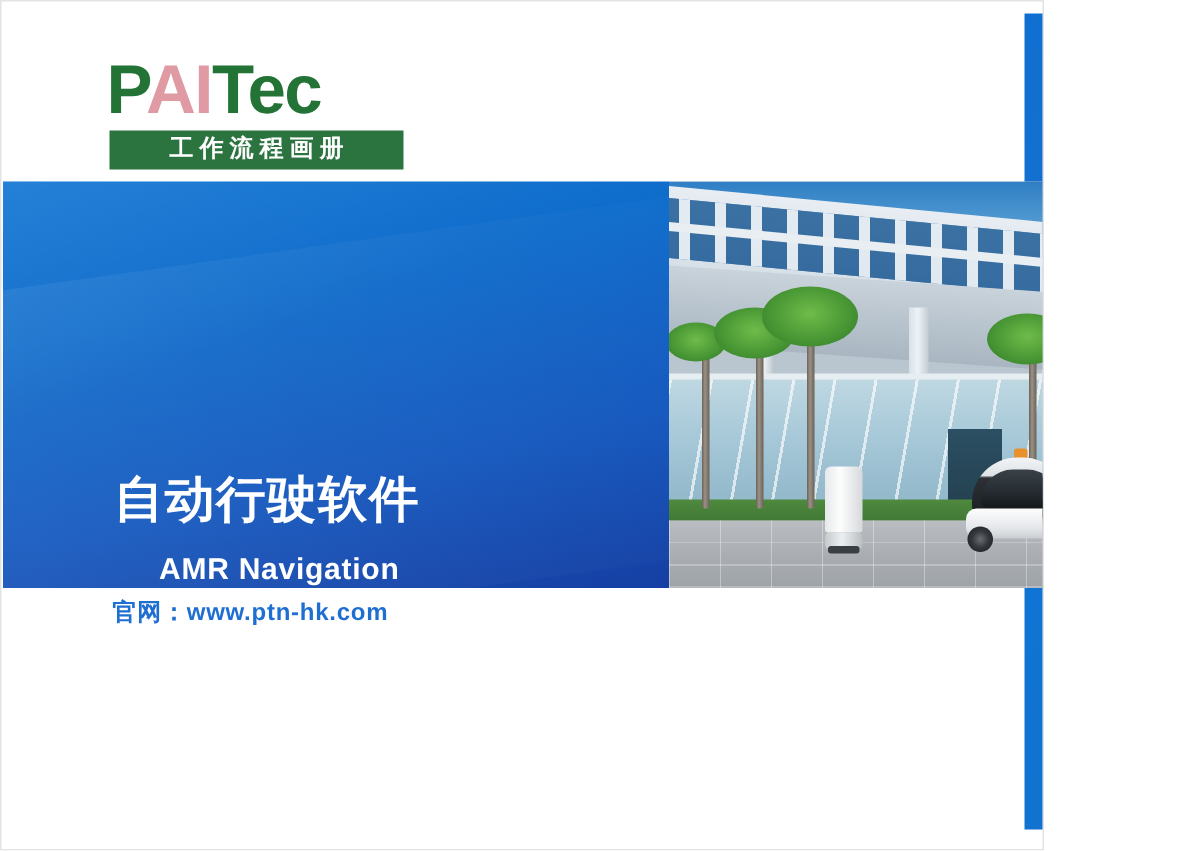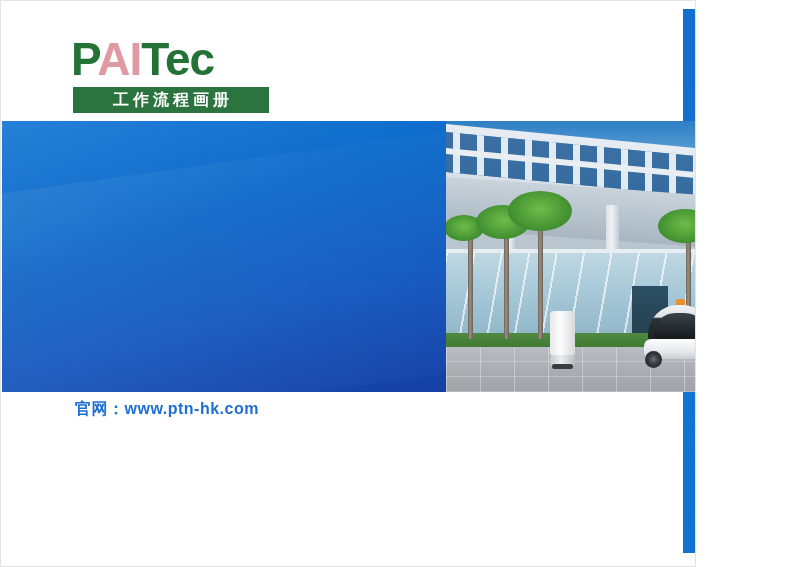--- a/index.html
+++ b/index.html
@@ -362,20 +362,22 @@
     <div id="logo-bar">
       <span id="logo-cn">工作流程画册</span>
     </div>
   </div>
 
   <div id="hero">
 
     <div id="hero-left"></div>
 
     <div id="hero-text">
+      <div id="title-cn">自动行驶软件</div>
+      <div id="title-en">AMR  Navigation</div>
       <div id="title-sub">工作流程画册</div>
     </div>
 
     <div id="hero-photo">
       <div class="ph" id="ph-sky"></div>
       <div class="ph" id="ph-right-tower"></div>
       <div class="ph" id="ph-right-tower-glass"></div>
       <div class="ph" id="ph-tower"></div>
       <div class="ph" id="ph-tower-glass"></div>
       <div class="ph" id="ph-tower-band"></div>

